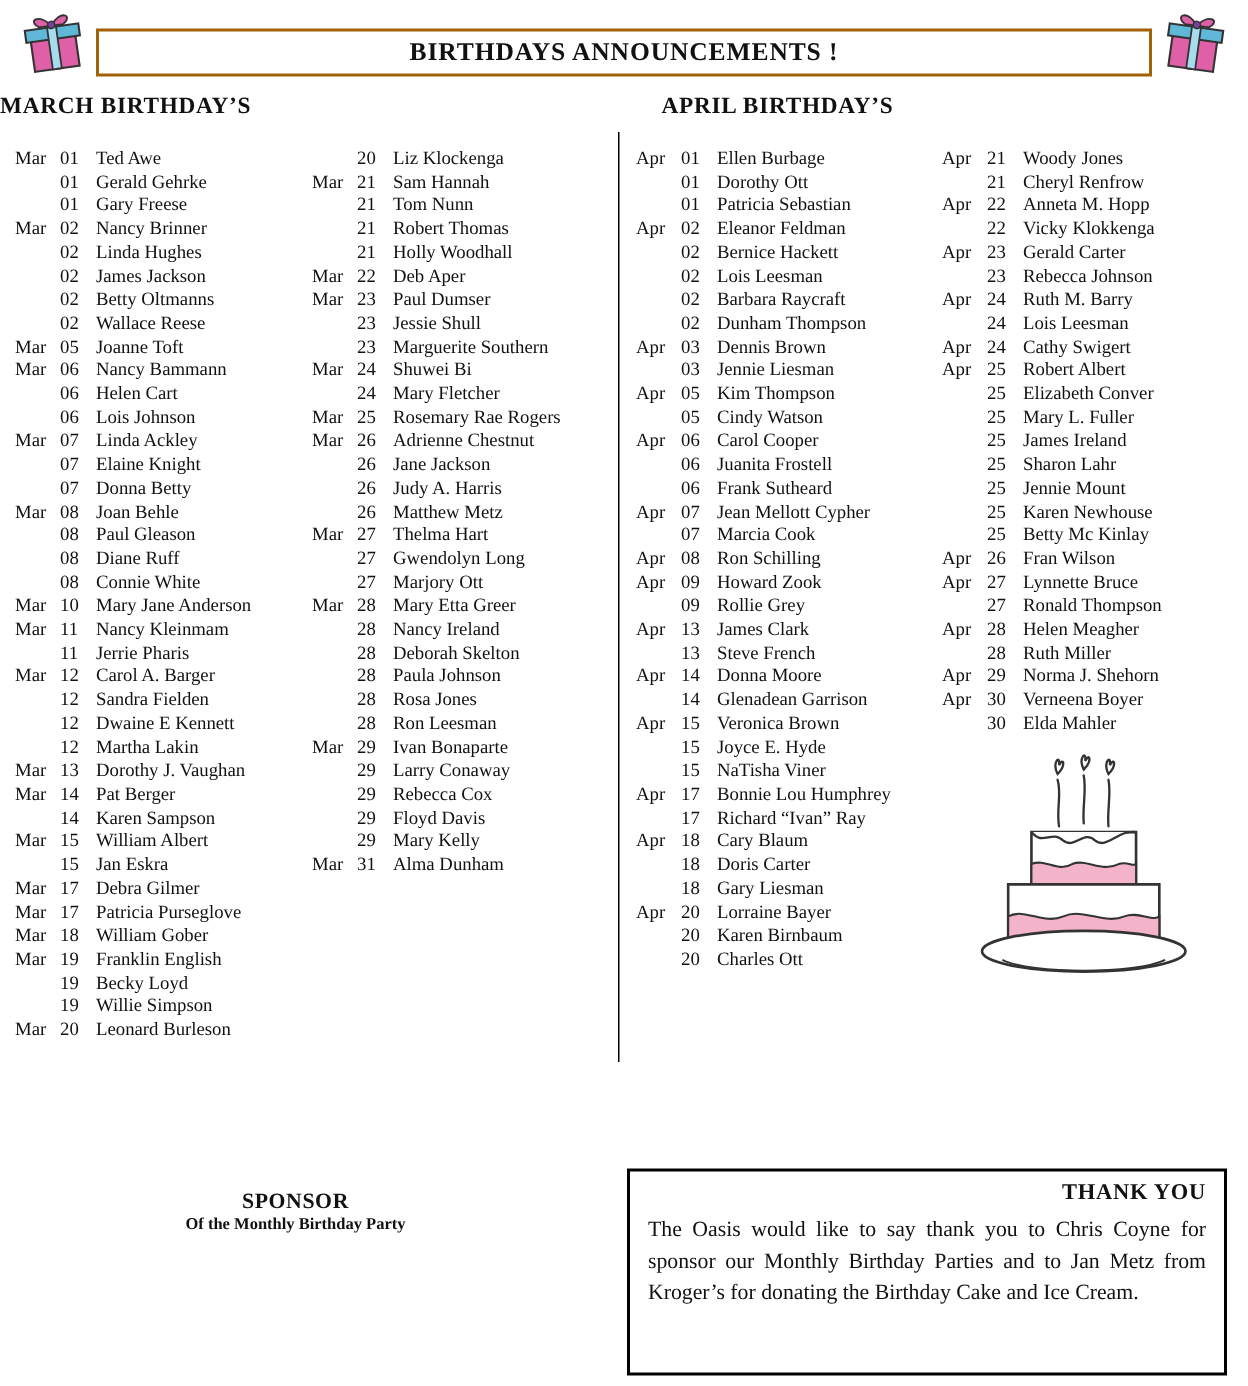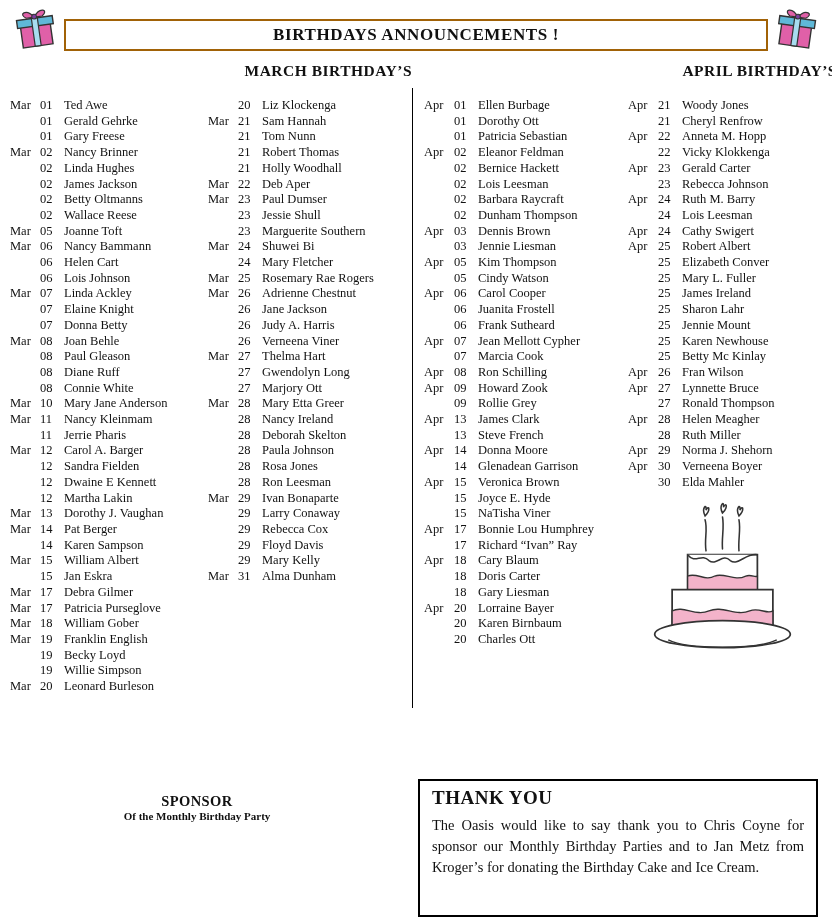--- a/index.html
+++ b/index.html
@@ -7,21 +7,21 @@
   body { position:relative; font-family:"Liberation Serif", serif; color:#111; overflow:hidden; }
 
   .title-box { position:absolute; left:64px; top:19px; width:704px; height:32px;
     border:2px solid #a16207; display:flex; align-items:center; justify-content:center; }
   .title-box h1 { font-size:17px; font-weight:bold; letter-spacing:.6px; }
 
   .gift { position:absolute; top:4px; width:48px; height:48px; }
   .gift.left { left:12px; }
   .gift.right { left:772px; }
 
-  .section-heading { position:absolute; top:62px; text-align:right;
+  .section-heading { position:absolute; top:62px; text-align:left;
     font-size:15.5px; font-weight:bold; letter-spacing:.5px; }
   .section-heading.march { left:0; width:412px; }
   .section-heading.april { left:441px; width:396px; }
 
   .divider { position:absolute; left:412px; top:88px; width:1px; height:620px; background:#000; }
 
   .bcol { position:absolute; top:98px; font-size:12.5px; line-height:15.7px; }
   .bcol.m1 { left:10px;  width:198px; }
   .bcol.m2 { left:208px; width:200px; }
   .bcol.a1 { left:424px; width:204px; }
@@ -32,21 +32,21 @@
   .brow .n { flex:none; }
 
   .cake { position:absolute; left:645px; top:488px; width:155px; height:178px; }
 
   .sponsor { position:absolute; left:37px; top:793px; width:320px; text-align:center; }
   .sponsor .sp-title { font-size:14.5px; font-weight:bold; letter-spacing:.4px; }
   .sponsor .sp-sub { font-size:11px; font-weight:bold; }
 
   .thankyou { position:absolute; left:418px; top:779px; width:400px; height:138px;
     border:2px solid #000; padding:6px 12px 8px 12px; }
-  .thankyou h2 { text-align:left; font-size:19px; font-weight:bold; letter-spacing:.5px; margin-bottom:6px; }
+  .thankyou h2 { text-align:right; font-size:15px; font-weight:bold; letter-spacing:.5px; margin-bottom:6px; }
   .thankyou p { font-size:14.5px; line-height:21px; text-align:justify; }
 </style>
 </head>
 <body>
 
 <div class="gift left">
   <svg viewBox="0 0 48 48" width="48" height="48">
     <g transform="rotate(-8 24 26)">
       <rect x="9" y="21" width="30" height="21" fill="#e060a8" stroke="#333" stroke-width="1.4"></rect>
       <rect x="6" y="14" width="36" height="8" fill="#5fb8d8" stroke="#333" stroke-width="1.4"></rect>
@@ -398,21 +398,21 @@
 
     <div class="brow">
       <span class="m"></span>
       <span class="d">26</span>
       <span class="n">Judy A. Harris</span>
     </div>
 
     <div class="brow">
       <span class="m"></span>
       <span class="d">26</span>
-      <span class="n">Verneena Viner</span>
+      <span class="n">Matthew Metz</span>
     </div>
 
     <div class="brow">
       <span class="m">Mar</span>
       <span class="d">27</span>
       <span class="n">Thelma Hart</span>
     </div>
 
     <div class="brow">
       <span class="m"></span>

